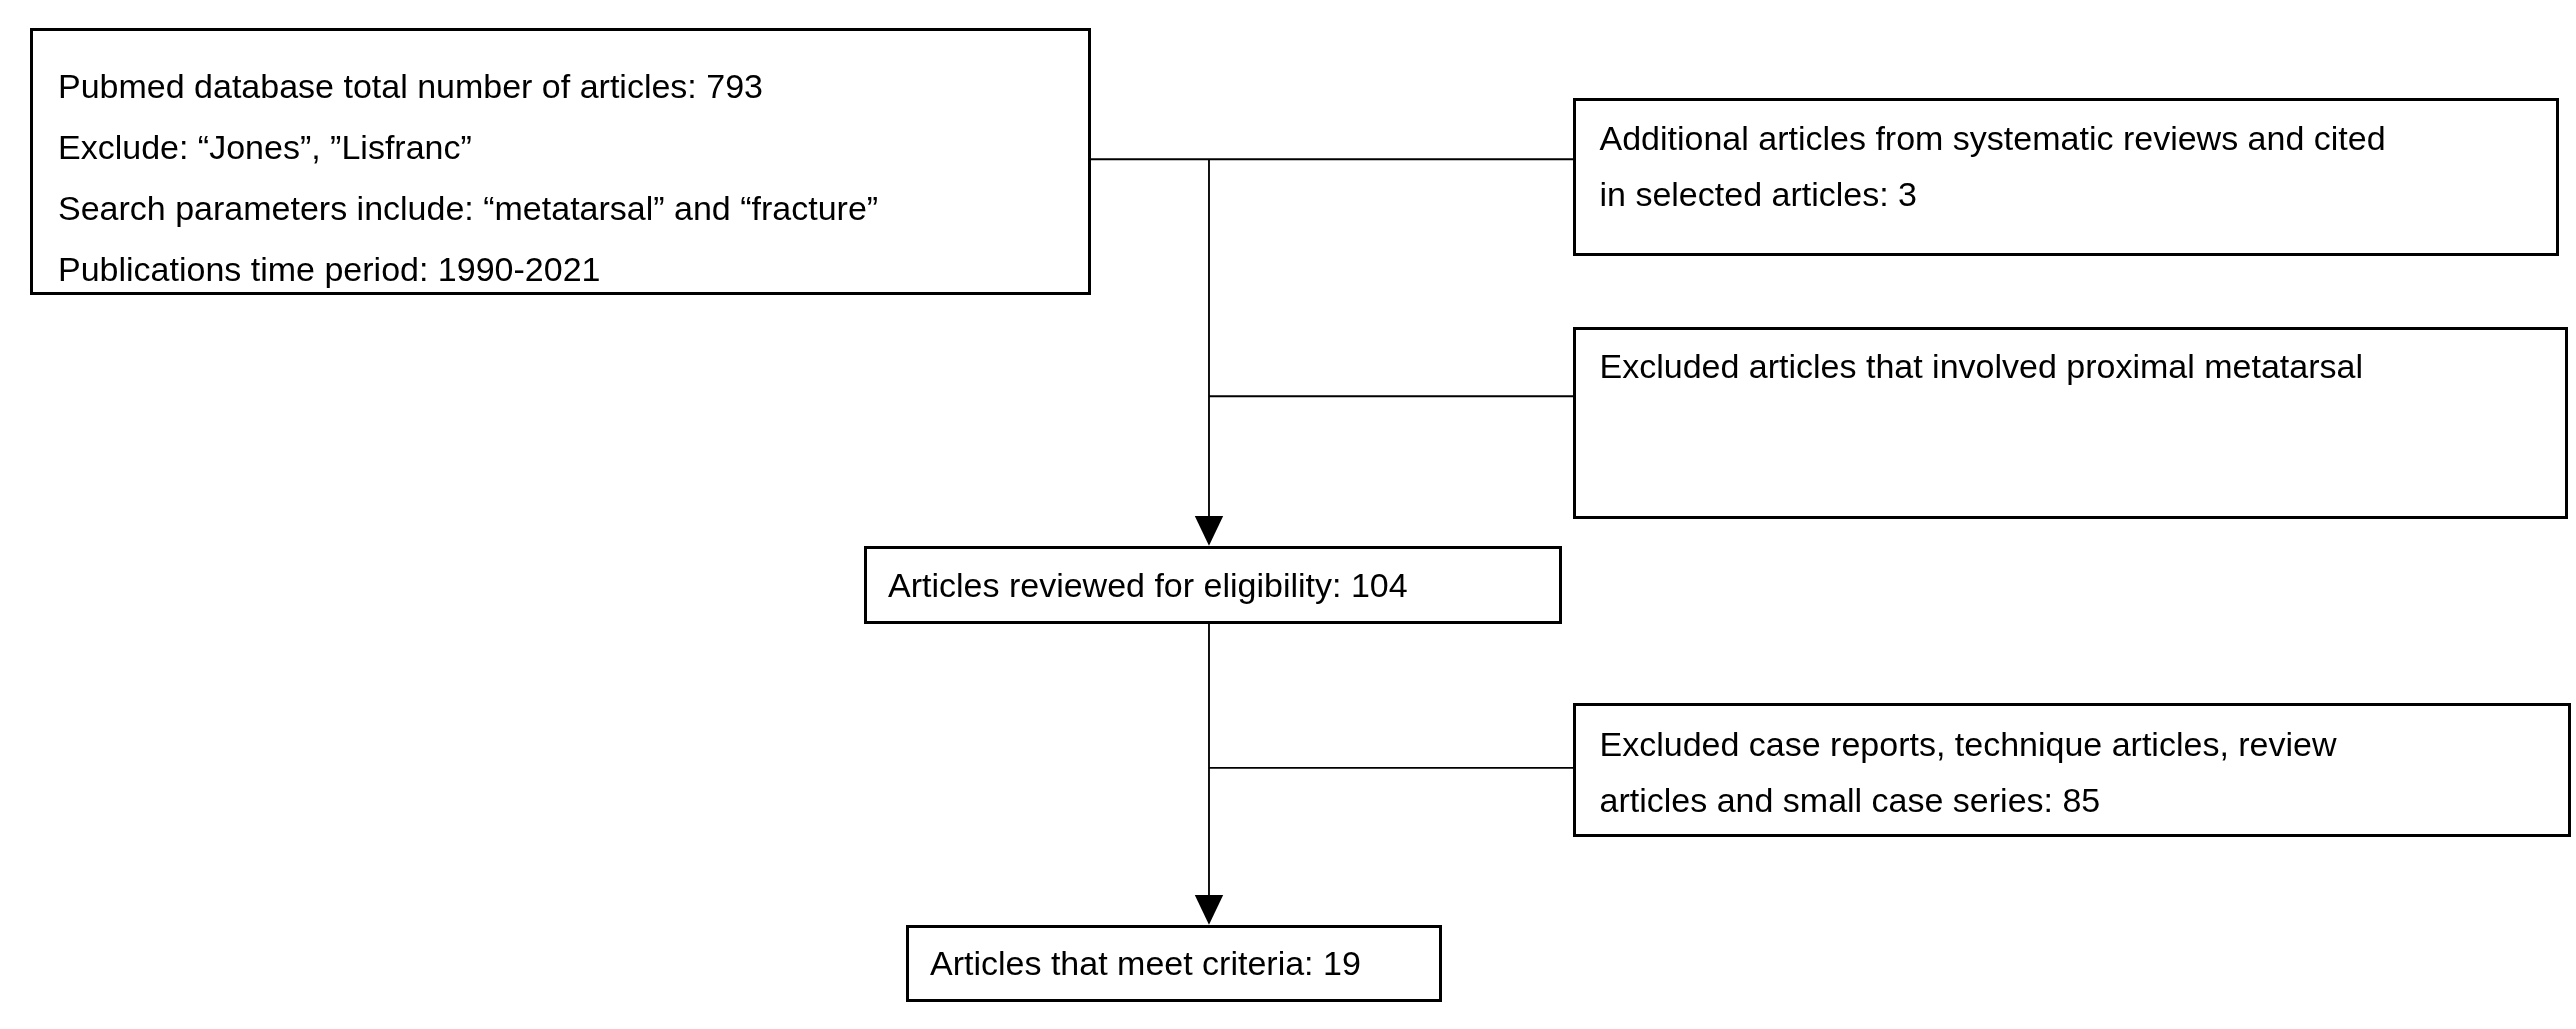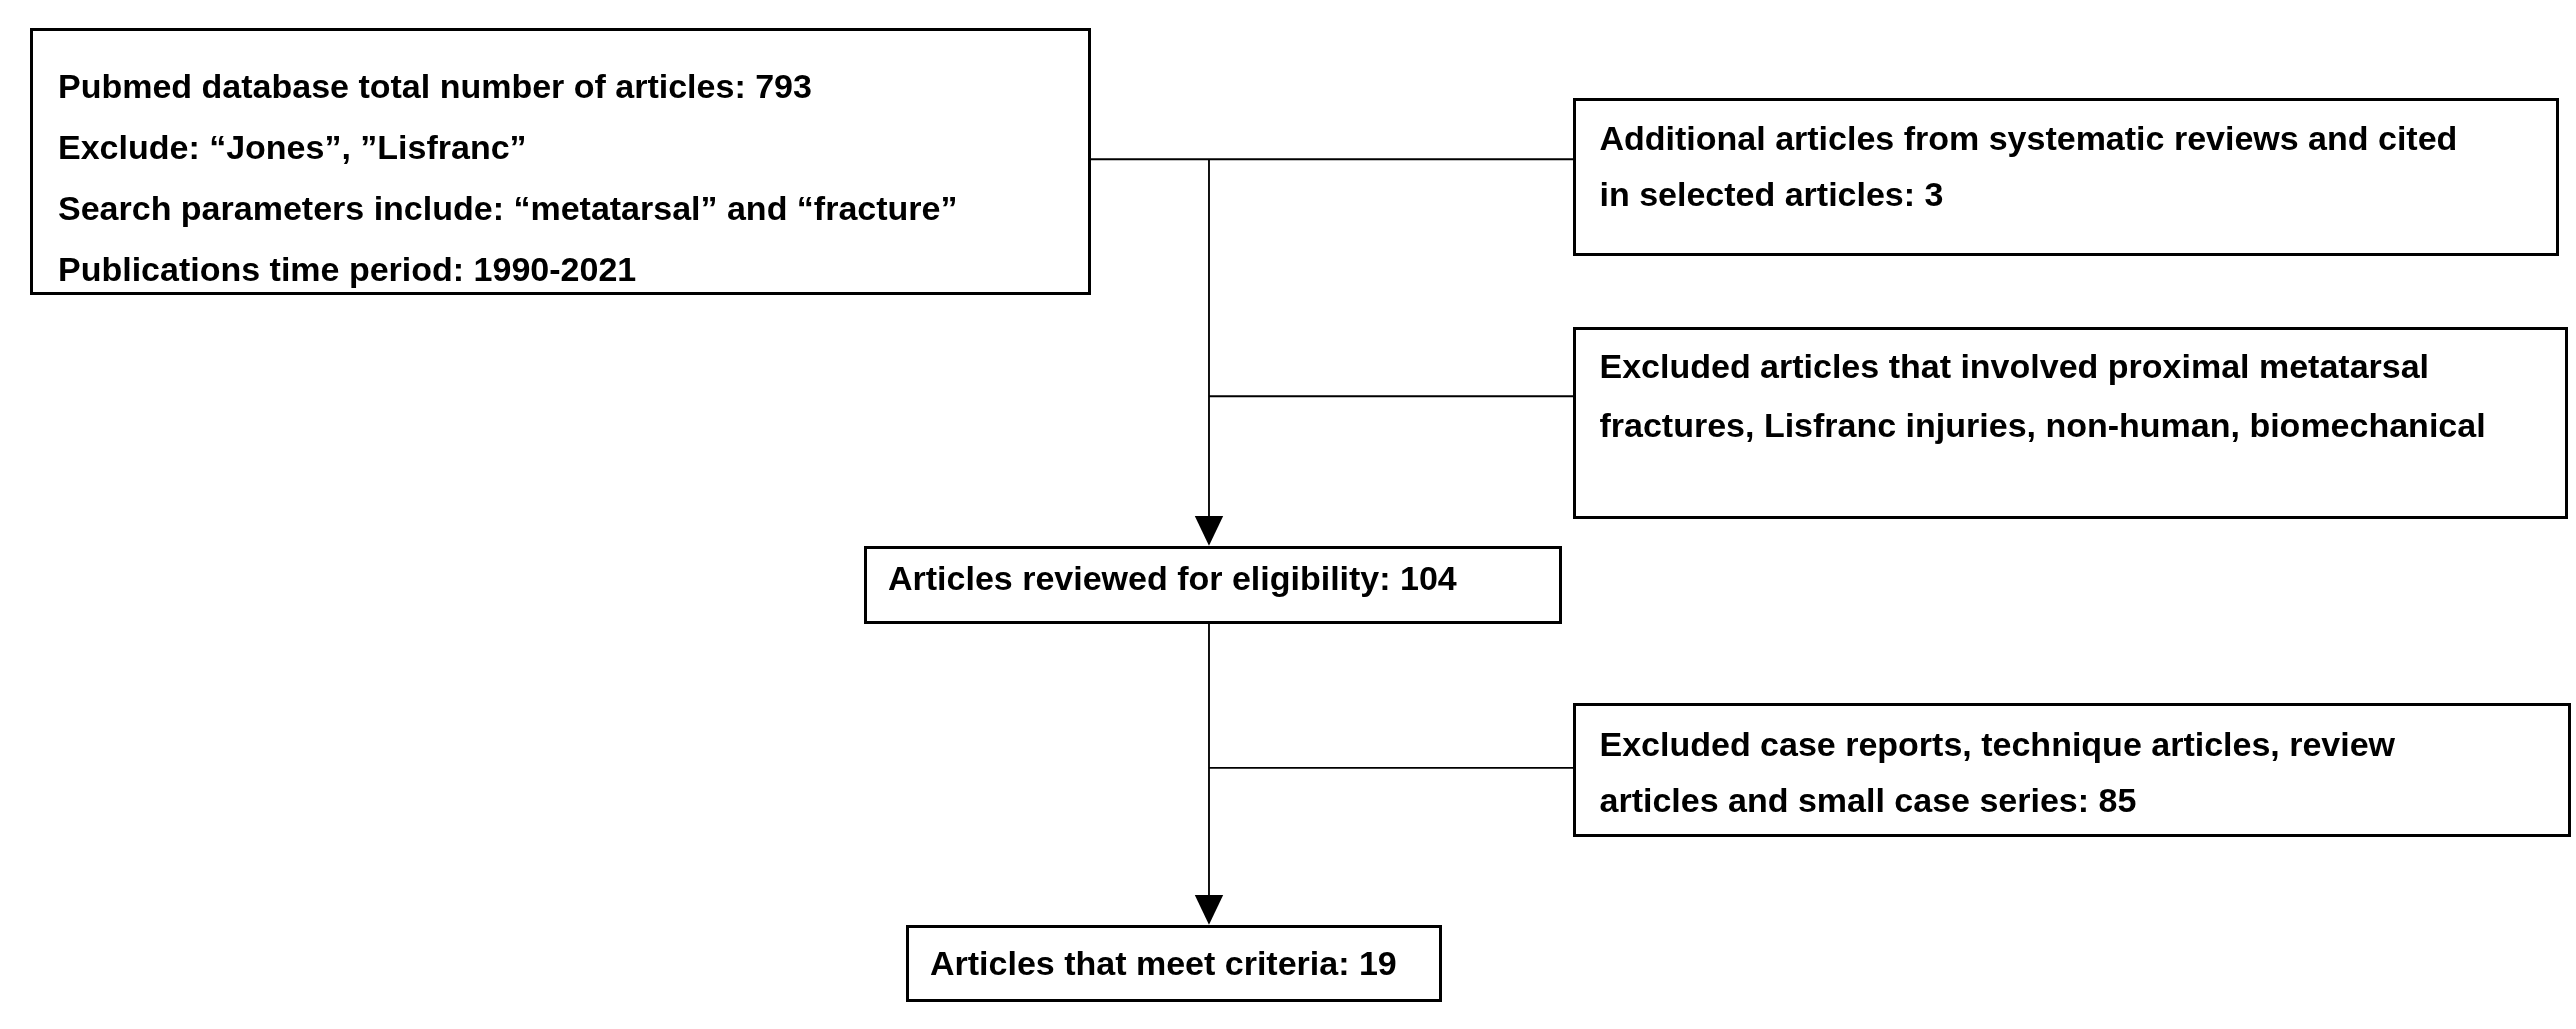--- a/index.html
+++ b/index.html
@@ -27,21 +27,20 @@
     height: 1029px;
   }
   .flowbox {
     position: absolute;
     box-sizing: border-box;
     border: 3.7px solid #000000;
     background: #ffffff;
     font-size: 34px;
     line-height: 59px;
     white-space: nowrap;
-    font-weight: bold;
   }
   .flowbox .tline {
     white-space: nowrap;
   }
   
   .box-pubmed {
     left: 30px; top: 28px;
     width: 1061px; height: 267px;
     padding: 25px 18.5px 0 25px;
     line-height: 61px;
@@ -59,20 +58,21 @@
     width: 995px; height: 192px;
     padding: 7.4px 12.3px 0 23.5px;
     line-height: 59px;
     margin-top: 26px;
   }
   
   .box-reviewed {
     left: 864px; top: 546px;
     width: 698px; height: 78px;
     display: flex;
+    align-items: center;
     padding: 0 0 0 21px;
   }
   
   .box-excluded-reports {
     left: 1573px; top: 703px;
     width: 998px; height: 134px;
     padding: 10px 12.3px 0 23.5px;
     line-height: 56px;
   }
   
@@ -111,21 +111,20 @@
     <div class="tline">Publications time period: 1990-2021</div>
   </div>
 
   <div class="flowbox box-additional">
     <div class="tline">Additional articles from systematic reviews and cited</div>
     <div class="tline">in selected articles: 3</div>
   </div>
 
   <div class="flowbox box-excluded-proximal">
     <div class="tline">Excluded articles that involved proximal metatarsal</div>
-    <div class="tline">fractures, Lisfranc injuries, non-human, biomechanical</div>
   </div>
 
   <div class="flowbox box-reviewed">
     <div class="tline">Articles reviewed for eligibility: 104</div>
   </div>
 
   <div class="flowbox box-excluded-reports">
     <div class="tline">Excluded case reports, technique articles, review</div>
     <div class="tline">articles and small case series: 85</div>
   </div>

